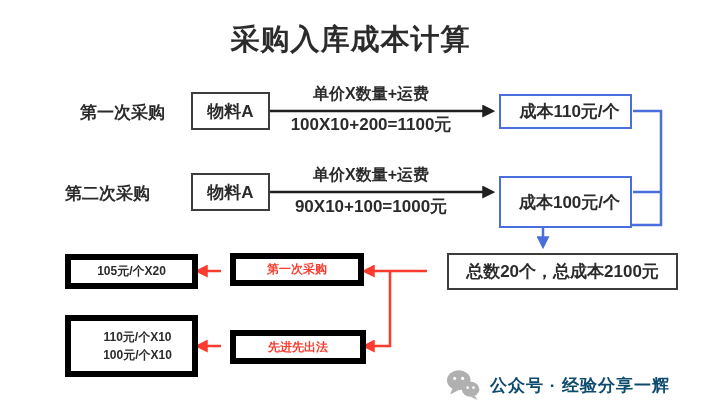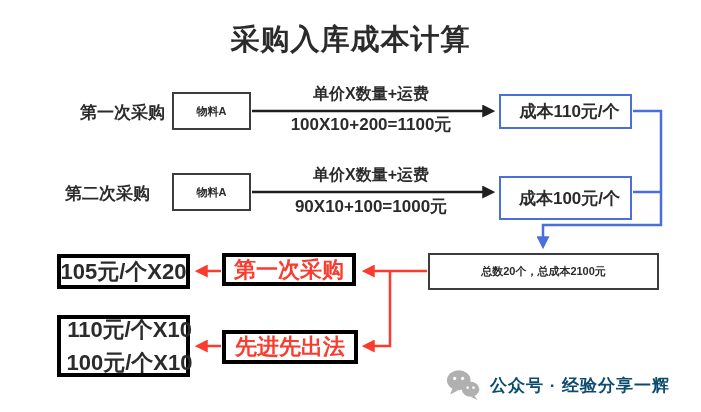--- a/index.html
+++ b/index.html
@@ -12,27 +12,27 @@
     left:0;top:20px;width:701px;text-align:center;
     font-size:29px;font-weight:700;letter-spacing:1px;
   }
   .row-label{
     font-size:17px;font-weight:700;white-space:nowrap;
   }
   .box{
     display:flex;align-items:center;justify-content:center;
     background:#fff;font-weight:700;white-space:nowrap;box-sizing:border-box;
   }
-  .box-dark{border:2.5px solid #3d3d3d;font-size:11px;}
+  .box-dark{border:2.5px solid #3d3d3d;font-size:17px;margin-left:19px;}
   .box-blue{border:2.5px solid #4a6fdd;font-size:17px;padding-left:8px;}
-  .box-red{border:4px solid #000000;font-size:22px;}
+  .box-red{border:6px solid #000000;font-size:12px;margin-left:8px;}
   .item-box-1{left:172px;top:92px;width:79px;height:38px;}
   .item-box-2{left:172px;top:173px;width:79px;height:38px;}
   .result-box-1{left:499px;top:94px;width:133px;height:35px;}
-  .result-box-2{left:499px;top:176px;width:133px;height:44px;}
+  .result-box-2{left:499px;top:176px;width:133px;height:52px;}
   .summary-box{left:428px;top:253px;width:231px;height:37px;}
   .method-box-1{left:222px;top:253px;width:134px;height:33px;}
   .method-box-2{left:222px;top:330px;width:136px;height:34px;}
   .red-result-1{left:57px;top:254px;width:133px;height:35px;}
   .red-result-2{left:57px;top:315px;width:133px;height:62px;flex-direction:column;line-height:1.5;padding-left:12px;}
   .red-text{color:#fa3b2e;}
   .formula{width:220px;text-align:center;font-weight:700;white-space:nowrap;}
   .formula-top-1{left:261px;top:84px;font-size:16px;}
   .formula-bot-1{left:261px;top:113px;font-size:17px;}
   .formula-top-2{left:261px;top:165px;font-size:16px;}

